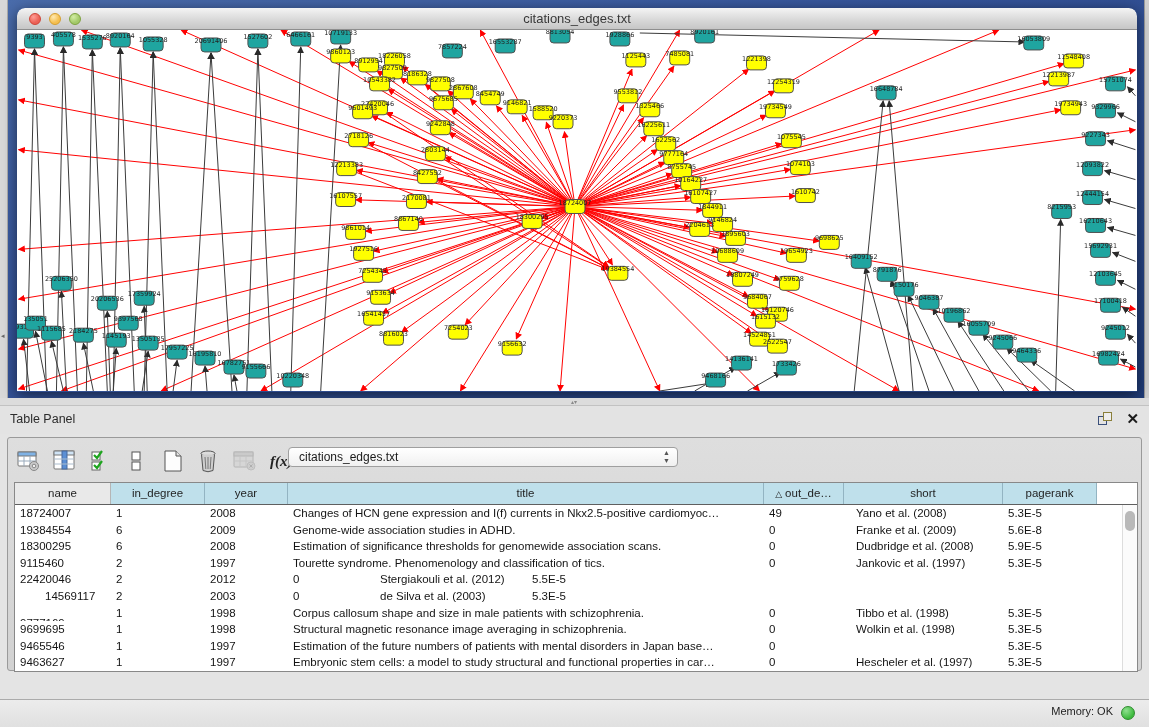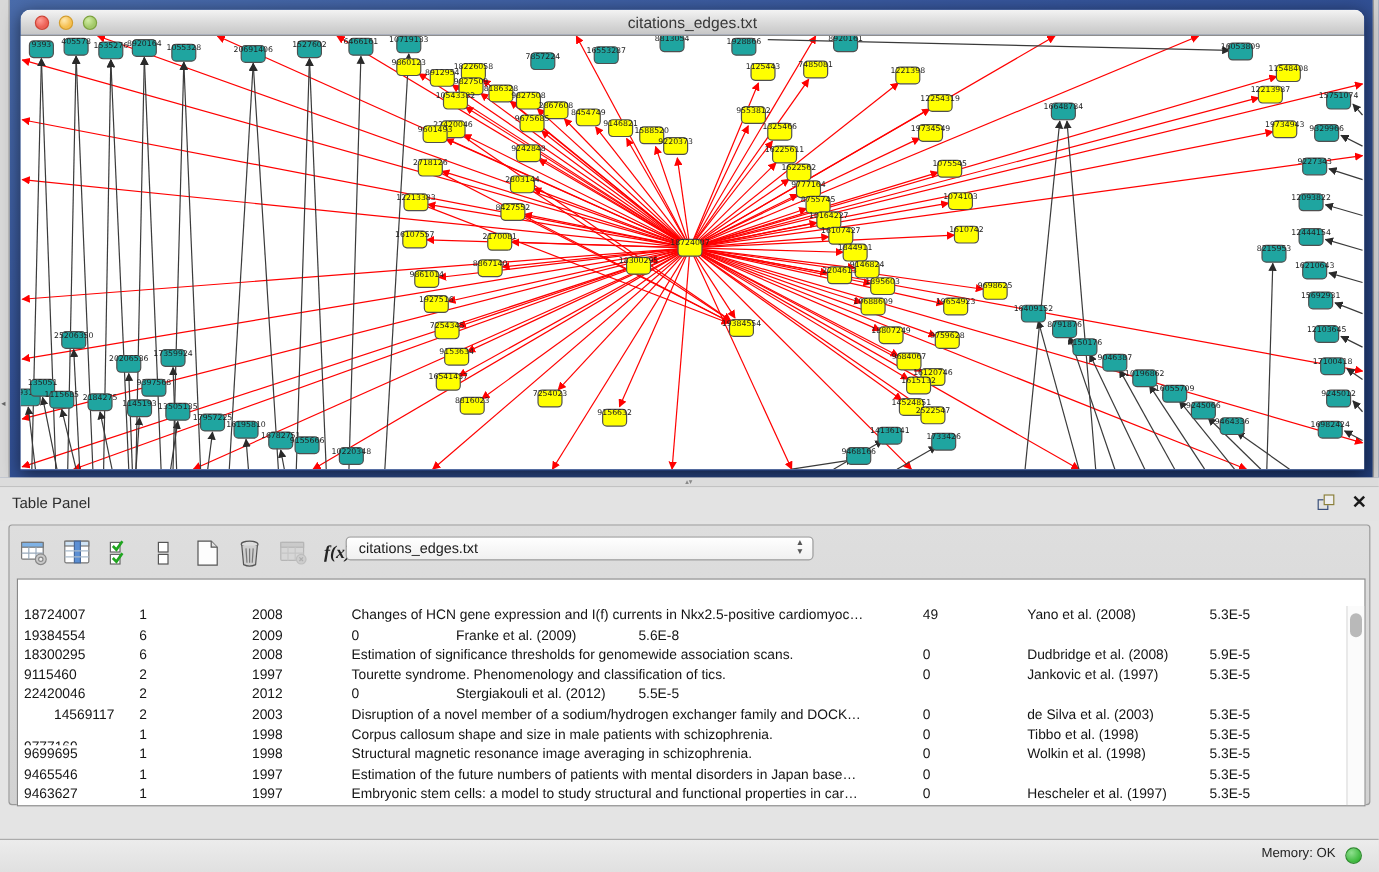--- a/index.html
+++ b/index.html
@@ -828,34 +828,45 @@
 
   <div class="combo">
     <span>citations_edges.txt</span>
     <span class="stepper">
       <span>▲</span><br>
       <span>▼</span>
     </span>
   </div>
 
   <div class="tbl-wrap">
+    <div class="tbl-header" id="tbl-header">
+        <div class="th gray" style="width: 96px;">name</div>
+        <div class="th" style="width: 94px;">in_degree</div>
+        <div class="th" style="width: 83px;">year</div>
+        <div class="th" style="width: 476px;">title</div>
+        <div class="th" style="width: 80px;"><span class="sort-glyph">△</span>out_de…</div>
+        <div class="th" style="width: 159px;">short</div>
+        <div class="th" style="width: 94px;">pagerank</div>
+        <div class="th" style="flex: 1 1 0%; background: rgb(255, 255, 255); border-right: none;"></div>
+      </div>
     <div class="tbl-rows" id="tbl-rows">
         <div class="tr">
           <div class="td c-name" style="width: 96px;">18724007</div>
           <div class="td c-in_degree" style="width: 94px;">1</div>
           <div class="td c-year" style="width: 83px;">2008</div>
           <div class="td c-title" style="width: 476px;">Changes of HCN gene expression and I(f) currents in Nkx2.5-positive cardiomyoc…</div>
           <div class="td c-out_degree" style="width: 80px;">49</div>
           <div class="td c-short" style="width: 159px;">Yano et al. (2008)</div>
           <div class="td c-pagerank" style="width: 94px;">5.3E-5</div>
         </div>
         <div class="tr">
           <div class="td c-name" style="width: 96px;">19384554</div>
           <div class="td c-in_degree" style="width: 94px;">6</div>
           <div class="td c-year" style="width: 83px;">2009</div>
+          <div class="td c-title" style="width: 476px;">Genome-wide association studies in ADHD.</div>
           <div class="td c-out_degree" style="width: 80px;">0</div>
           <div class="td c-short" style="width: 159px;">Franke et al. (2009)</div>
           <div class="td c-pagerank" style="width: 94px;">5.6E-8</div>
         </div>
         <div class="tr">
           <div class="td c-name" style="width: 96px;">18300295</div>
           <div class="td c-in_degree" style="width: 94px;">6</div>
           <div class="td c-year" style="width: 83px;">2008</div>
           <div class="td c-title" style="width: 476px;">Estimation of significance thresholds for genomewide association scans.</div>
           <div class="td c-out_degree" style="width: 80px;">0</div>
@@ -876,21 +887,20 @@
           <div class="td c-in_degree" style="width: 94px;">2</div>
           <div class="td c-year" style="width: 83px;">2012</div>
           <div class="td c-out_degree" style="width: 80px;">0</div>
           <div class="td c-short" style="width: 159px;">Stergiakouli et al. (2012)</div>
           <div class="td c-pagerank" style="width: 94px;">5.5E-5</div>
         </div>
         <div class="tr">
           <div class="td c-name" style="width: 96px; padding-left: 30px;">14569117</div>
           <div class="td c-in_degree" style="width: 94px;">2</div>
           <div class="td c-year" style="width: 83px;">2003</div>
-          <div class="td c-title" style="width: 476px;">Disruption of a novel member of a sodium/hydrogen exchanger family and DOCK…</div>
           <div class="td c-out_degree" style="width: 80px;">0</div>
           <div class="td c-short" style="width: 159px;">de Silva et al. (2003)</div>
           <div class="td c-pagerank" style="width: 94px;">5.3E-5</div>
         </div>
         <div class="tr">
           <div class="td c-name" style="width: 96px; margin-top: 10px;">9777169</div>
           <div class="td c-in_degree" style="width: 94px;">1</div>
           <div class="td c-year" style="width: 83px;">1998</div>
           <div class="td c-title" style="width: 476px;">Corpus callosum shape and size in male patients with schizophrenia.</div>
           <div class="td c-out_degree" style="width: 80px;">0</div>

